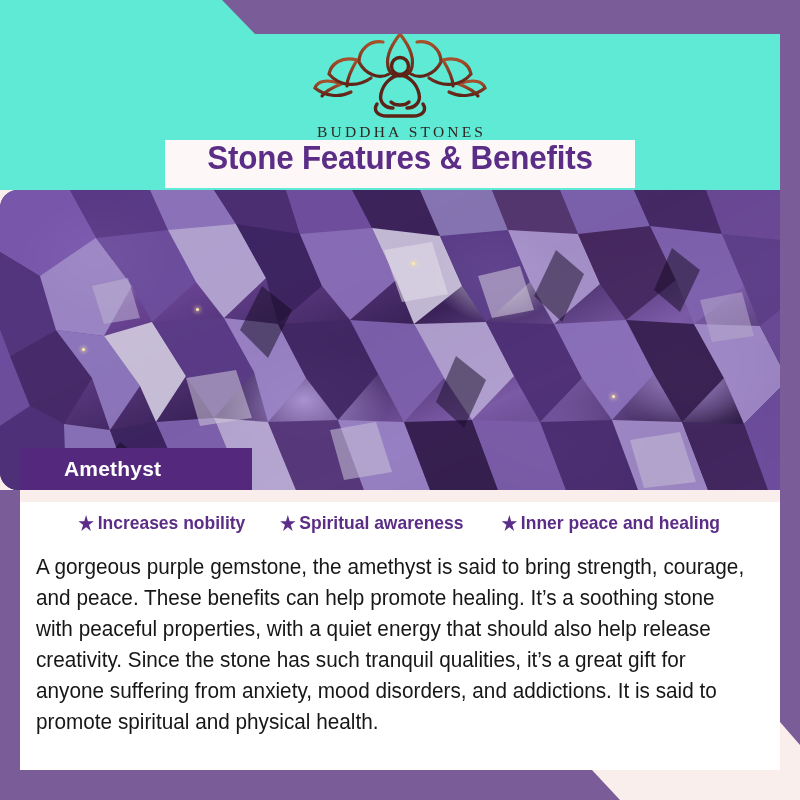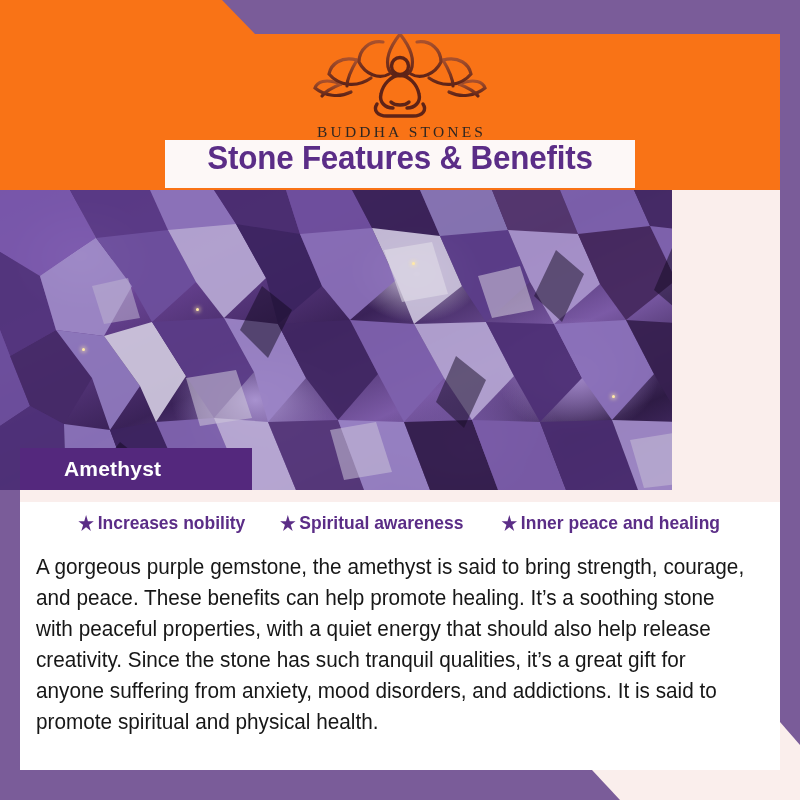--- a/index.html
+++ b/index.html
@@ -53,21 +53,21 @@
     clip-path: polygon(0 490px, 20px 490px, 20px 800px, 0 800px);
     z-index: 6;
   }
 
   
   .header {
     position: absolute;
     top: 0; left: 0;
     width: 800px;
     height: 190px;
-    background: #f97316;
+    background: #5eead4;
     z-index: 2;
   }
   .logo-wrap {
     position: absolute;
     top: 26px; left: 0;
     width: 800px;
     text-align: center;
   }
   .logo-mark {
     display: block;
@@ -105,31 +105,32 @@
     color: #5b2d87;
     z-index: 4;
     transform: scaleX(0.95);
   }
 
   
   .photo {
     position: absolute;
     top: 190px;
     left: 0;
-    width: 672px;
+    width: 800px;
     height: 300px;
     overflow: hidden;
     z-index: 1;
     background:
       radial-gradient(ellipse 120px 90px at 12% 22%, #b9a4d8 0%, rgba(185,164,216,0) 62%),
       radial-gradient(ellipse 140px 100px at 38% 70%, #a892cf 0%, rgba(168,146,207,0) 60%),
       radial-gradient(ellipse 110px 80px at 62% 28%, #cfc6dd 0%, rgba(207,198,221,0) 60%),
       radial-gradient(ellipse 130px 95px at 86% 62%, #9f86c6 0%, rgba(159,134,198,0) 62%),
       radial-gradient(ellipse 150px 110px at 70% 86%, #7a5ca8 0%, rgba(122,92,168,0) 64%),
       linear-gradient(155deg, #4a2d70 0%, #6b4596 26%, #3a2258 48%, #7b5aa6 66%, #2e1b45 84%, #5b3b84 100%);
+    border-radius: 18px;
   }
   .sparkle {
     position: absolute;
     width: 3px; height: 3px;
     border-radius: 50%;
     background: #ffe9a8;
     box-shadow: 0 0 4px 1px rgba(255,233,168,0.8);
   }
 
   .stone-label {

